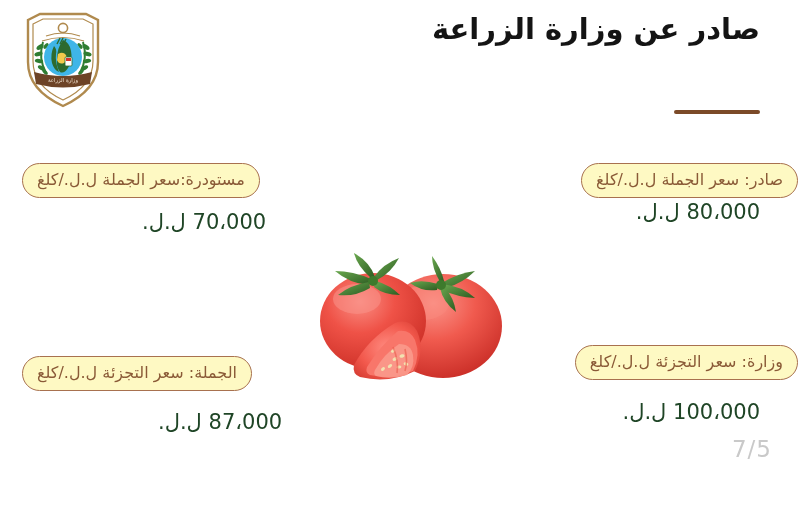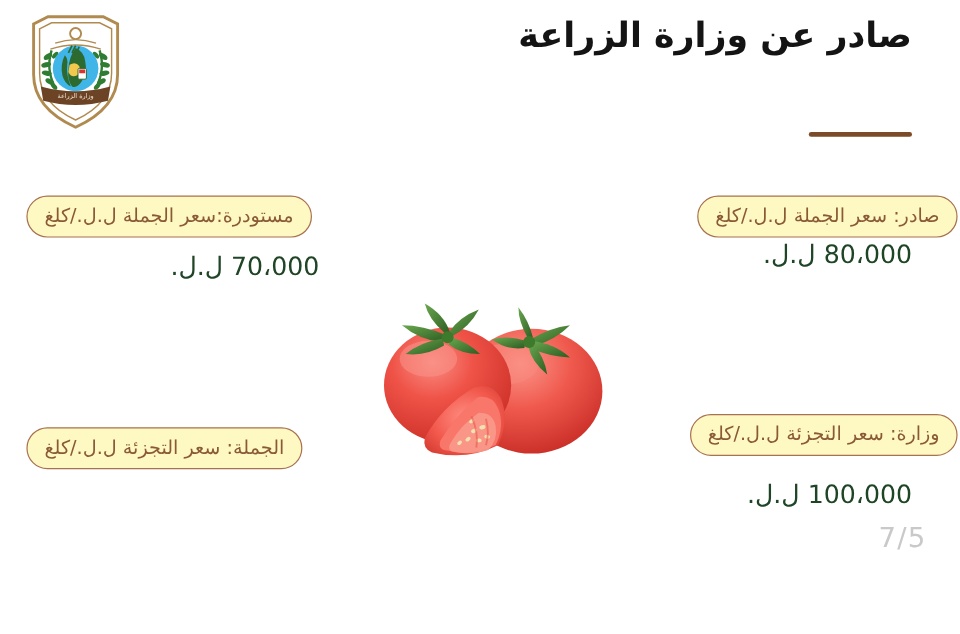--- a/index.html
+++ b/index.html
@@ -176,20 +176,21 @@
   <div class="pill pill-local-wholesale">صادر: سعر الجملة ل.ل./كلغ</div>
   <div class="price price-local-wholesale">80،000 ل.ل.</div>
 
   <div class="pill pill-local-retail">وزارة: سعر التجزئة ل.ل./كلغ</div>
   <div class="price price-local-retail">100،000 ل.ل.</div>
 
   <div class="pill pill-imp-wholesale">مستودرة:سعر الجملة ل.ل./كلغ</div>
   <div class="price price-imp-wholesale">70،000 ل.ل.</div>
 
   <div class="pill pill-imp-retail">الجملة: سعر التجزئة ل.ل./كلغ</div>
+  <div class="price price-imp-retail">87،000 ل.ل.</div>
 
   <div class="tomatoes">
     <svg viewBox="0 0 225 155" xmlns="http://www.w3.org/2000/svg">
       <defs>
         <radialGradient id="tomA" cx="38%" cy="30%" r="72%">
           <stop offset="0%" stop-color="#fa8d83"></stop>
           <stop offset="45%" stop-color="#ef5247"></stop>
           <stop offset="100%" stop-color="#cf3229"></stop>
         </radialGradient>
         <radialGradient id="tomB" cx="42%" cy="28%" r="74%">

